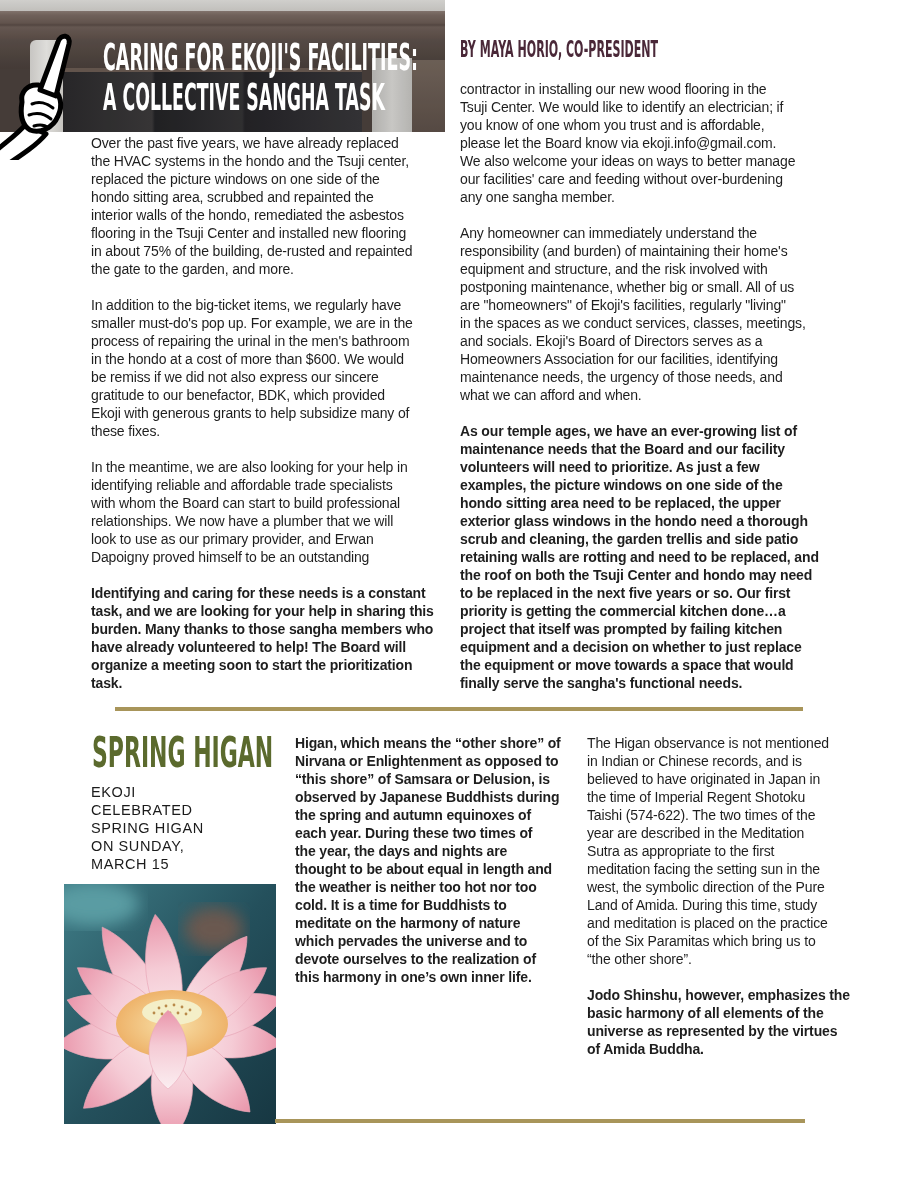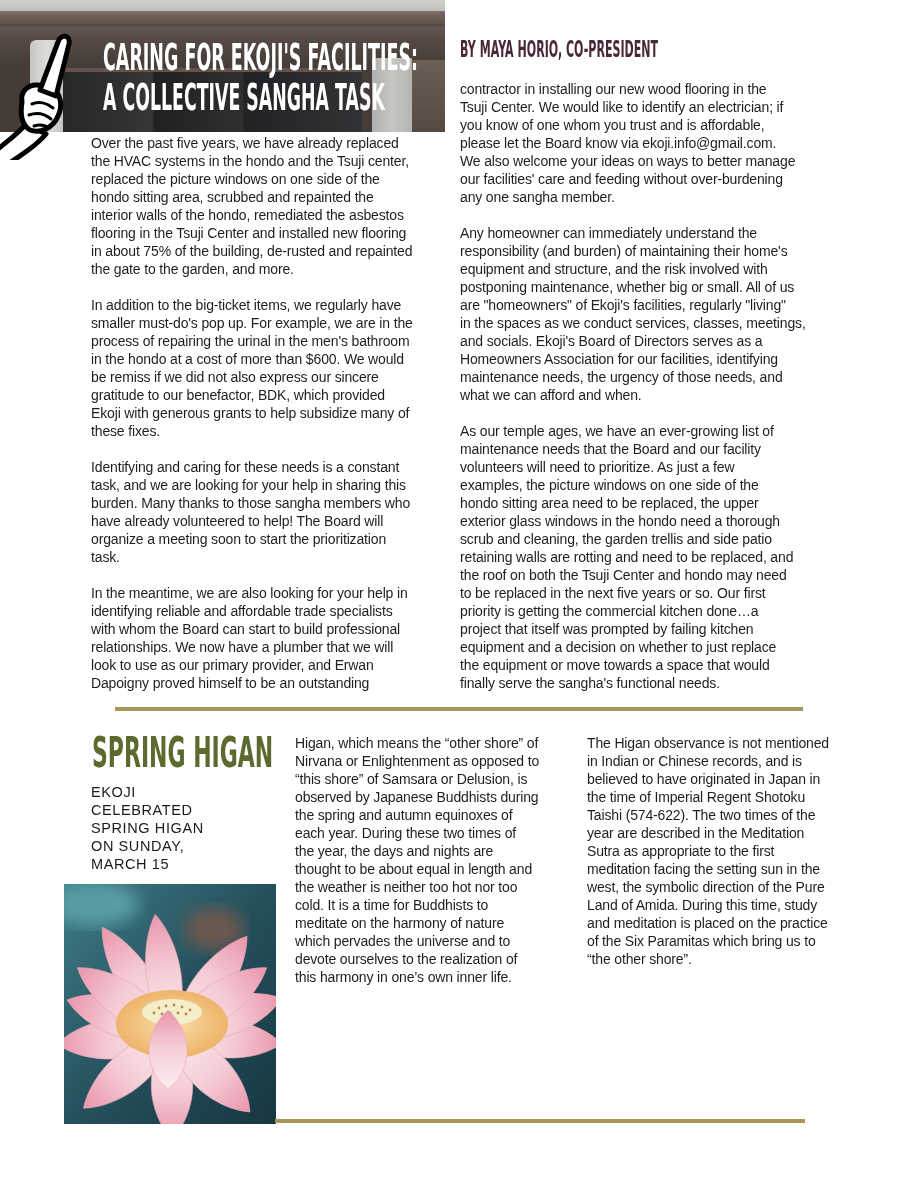--- a/index.html
+++ b/index.html
@@ -30,21 +30,21 @@
   }
   #title-line1 { left: 103px; top: 39px; font-size: 37px; color: #ffffff; }
   #title-line2 { left: 103px; top: 79px; font-size: 37px; color: #ffffff; }
   #byline { left: 460px; top: 38px; font-size: 23px; }
 
   #finger-icon { left: 0; top: 30px; width: 80px; height: 130px; }
 
   
   .col { font-size: 14px; line-height: 18px; letter-spacing: -0.15px; color: #1e1e1e; }
   .col p { margin: 0 0 18px 0; white-space: pre; }
-  .col p:last-child { margin-bottom: 0; }
+  .col p:last-child { margin-bottom: 0; font-weight: bold; }
   #a1-left { left: 91px; top: 134px; width: 355px; }
   #a1-right { left: 460px; top: 80px; width: 375px; }
 
   .rule { height: 4px; }
   #rule-top { left: 115px; top: 707px; width: 688px; }
   #rule-bottom { left: 275px; top: 1119px; width: 530px; }
 
   
   #higan-title { left: 92px; top: 731px; font-size: 43px; }
   #higan-subtitle { left: 91px; top: 783px; font-size: 14.5px; line-height: 18px; font-weight: normal;
@@ -97,32 +97,32 @@
 in about 75% of the building, de-rusted and repainted
 the gate to the garden, and more.</p>
     <p>In addition to the big-ticket items, we regularly have
 smaller must-do's pop up. For example, we are in the
 process of repairing the urinal in the men's bathroom
 in the hondo at a cost of more than $600. We would
 be remiss if we did not also express our sincere
 gratitude to our benefactor, BDK, which provided
 Ekoji with generous grants to help subsidize many of
 these fixes.</p>
+    <p>In the meantime, we are also looking for your help in
+identifying reliable and affordable trade specialists
+with whom the Board can start to build professional
+relationships. We now have a plumber that we will
+look to use as our primary provider, and Erwan
+Dapoigny proved himself to be an outstanding</p>
     <p>Identifying and caring for these needs is a constant
 task, and we are looking for your help in sharing this
 burden. Many thanks to those sangha members who
 have already volunteered to help! The Board will
 organize a meeting soon to start the prioritization
 task.</p>
-    <p>In the meantime, we are also looking for your help in
-identifying reliable and affordable trade specialists
-with whom the Board can start to build professional
-relationships. We now have a plumber that we will
-look to use as our primary provider, and Erwan
-Dapoigny proved himself to be an outstanding</p>
   </div>
   <div id="a1-right" class="abs col">
     <p>contractor in installing our new wood flooring in the
 Tsuji Center. We would like to identify an electrician; if
 you know of one whom you trust and is affordable,
 please let the Board know via ekoji.info@gmail.com.
 We also welcome your ideas on ways to better manage
 our facilities' care and feeding without over-burdening
 any one sangha member.</p>
     <p>Any homeowner can immediately understand the
@@ -239,18 +239,22 @@
 the time of Imperial Regent Shotoku
 Taishi (574-622). The two times of the
 year are described in the Meditation
 Sutra as appropriate to the first
 meditation facing the setting sun in the
 west, the symbolic direction of the Pure
 Land of Amida. During this time, study
 and meditation is placed on the practice
 of the Six Paramitas which bring us to
 “the other shore”.</p>
+    <p>Jodo Shinshu, however, emphasizes the
+basic harmony of all elements of the
+universe as represented by the virtues
+of Amida Buddha.</p>
   </div>
 
   <div id="rule-bottom" class="abs rule" style="background: rgb(168, 149, 90);"></div>
 
   <div id="footer-date" class="abs" style="display: inline-block; white-space: nowrap; transform-origin: left top; transform: scaleX(0.950276);">MARCH/APRIL 2020</div>
 </div>
 
 </body></html>

